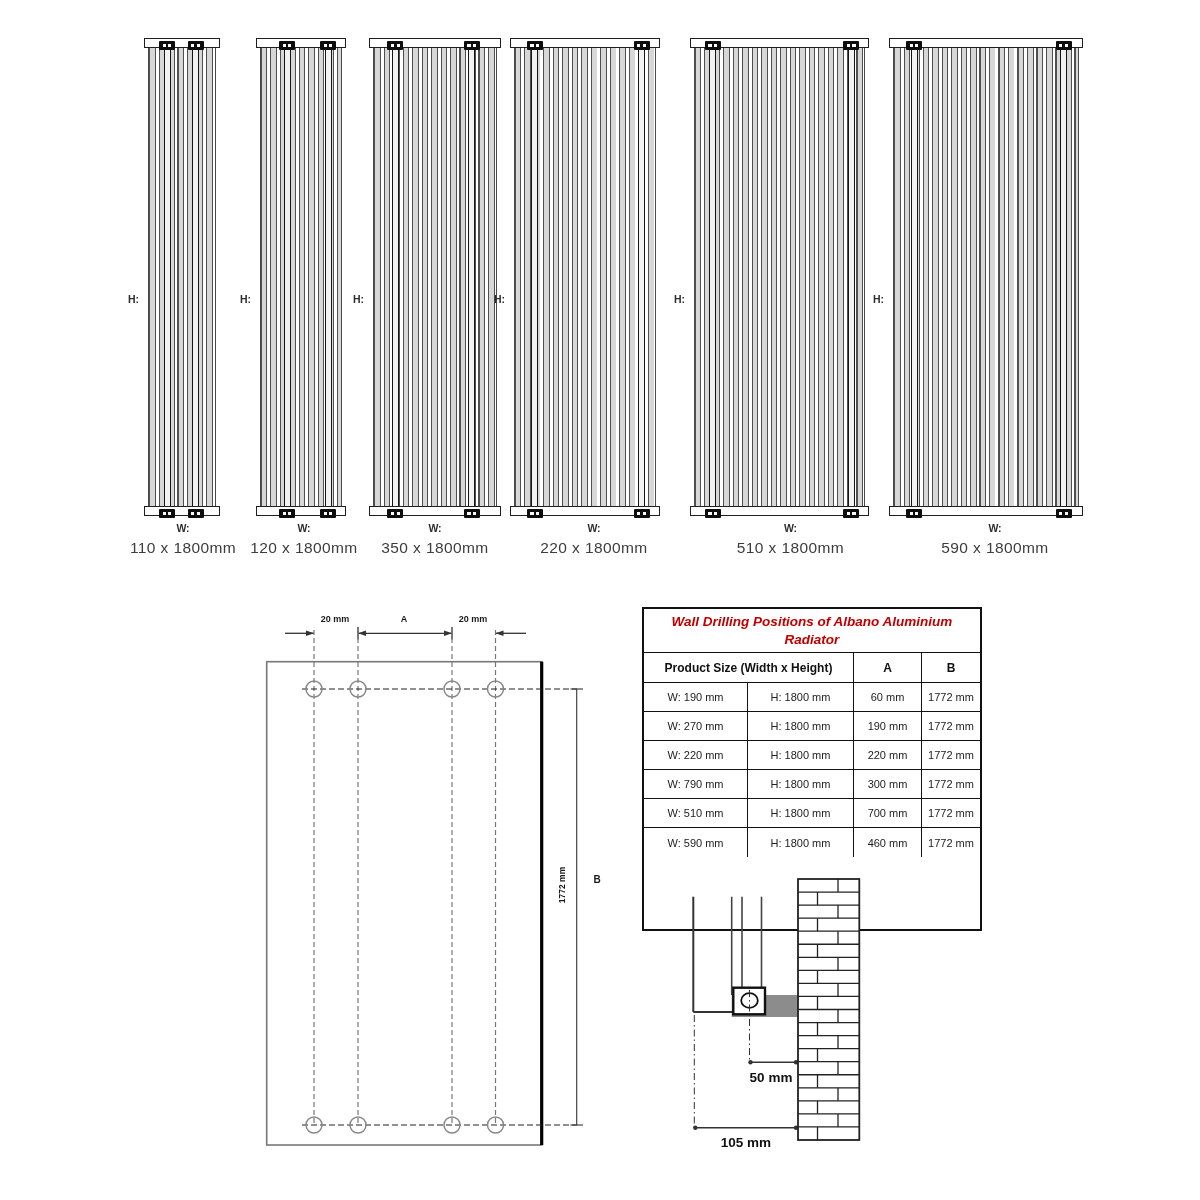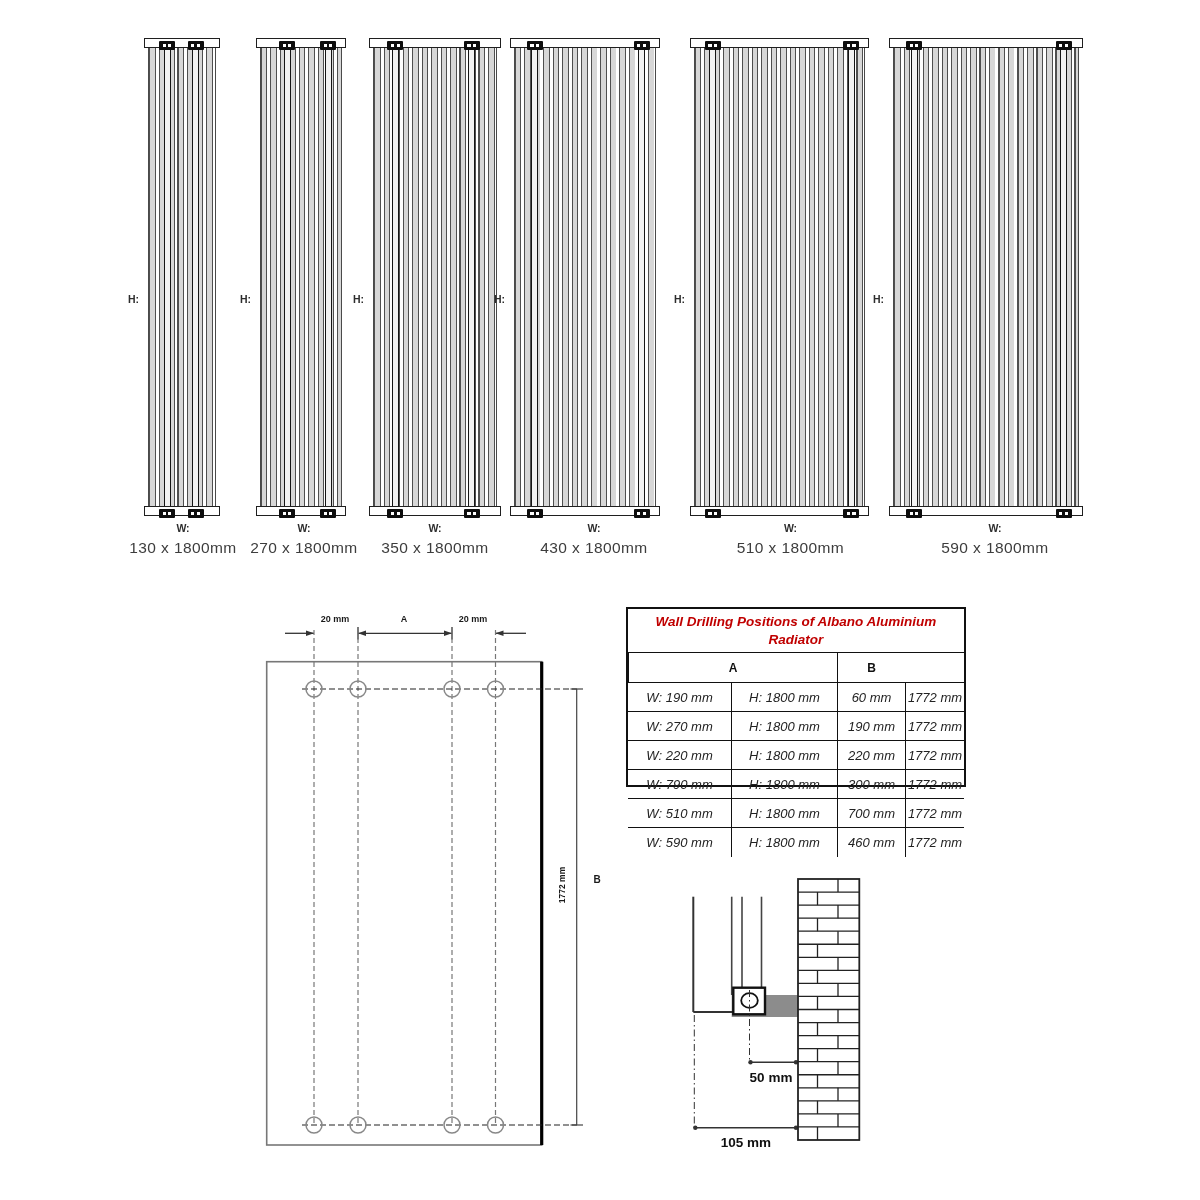--- a/index.html
+++ b/index.html
@@ -28,30 +28,30 @@
   .bracket .dot { width: 3.2px; height: 3px; background: #fff; display: block; }
   .hlabel { position: absolute; right: calc(100% + 5px); top: 255px;
             font-size: 10.5px; font-weight: bold; color: #2d2d2d; }
   .wlabel { position: absolute; top: 484px; left: calc(50% + var(--label-shift, 0px));
             transform: translateX(-50%); font-size: 10.5px; font-weight: bold; color: #2d2d2d; }
   .sizelabel { position: absolute; top: 501px; left: calc(50% + var(--label-shift, 0px));
                transform: translateX(-50%); white-space: nowrap;
                font-size: 15.5px; letter-spacing: 0.4px; color: #3d3d3d; }
 
   
-  .drill-table { position: absolute; left: 626px; top: 607px; width: 340px; height: 180px;
+  .drill-table { position: absolute; left: 642px; top: 607px; width: 340px; height: 324px;
                  border: 2px solid #111; display: flex; flex-direction: column; background: #fff; }
   .dt-title { flex: 0 0 44px; display: flex; align-items: center; justify-content: center;
               text-align: center; padding: 0 26px; border-bottom: 1.5px solid #111;
               font-size: 13.5px; font-weight: bold; font-style: italic; line-height: 1.3;
               color: #c00000; }
   .dt-header { flex: 0 0 30px; display: grid; grid-template-columns: 209px 68px 1fr;
                border-bottom: 1.5px solid #111; font-size: 12px; font-weight: bold; color: #111; }
   .dt-row { flex: 0 0 29px; display: grid; grid-template-columns: 103px 106px 68px 1fr;
-            border-bottom: 1.2px solid #111; font-size: 13px; color: #222; font-style: italic; }
+            border-bottom: 1.2px solid #111; font-size: 11px; color: #222; }
   .dt-row:last-child { border-bottom: none; }
   .dt-cell, .dt-hcell { display: flex; align-items: center; justify-content: center; }
   .bl { border-left: 1.3px solid #111; }
 
   
   svg { position: absolute; overflow: visible; }
   svg text { font-family: "Liberation Sans", sans-serif; fill: #1a1a1a; }
   .dim-small { font-size: 9px; font-weight: bold; }
   .dim-mid  { font-size: 10px; font-weight: bold; }
   .dim-rot  { font-size: 8.5px; font-weight: bold; }
@@ -82,21 +82,21 @@
           <i class="dot"></i>
           <i class="dot"></i>
         </span>
       <span class="bracket" style="left:42.7px;">
           <i class="dot"></i>
           <i class="dot"></i>
         </span>
     </div>
     <span class="hlabel">H:</span>
     <span class="wlabel">W:</span>
-    <span class="sizelabel">130 x 1800mm</span>
+    <span class="sizelabel">110 x 1800mm</span>
   </div>
 
   <div class="radiator" style="left:256px;width:90px;--label-shift:3px;">
     <div class="cap cap-top">
       <span class="bracket" style="left:22px;">
           <i class="dot"></i>
           <i class="dot"></i>
         </span>
       <span class="bracket" style="left:63px;">
           <i class="dot"></i>
@@ -112,21 +112,21 @@
           <i class="dot"></i>
           <i class="dot"></i>
         </span>
       <span class="bracket" style="left:63px;">
           <i class="dot"></i>
           <i class="dot"></i>
         </span>
     </div>
     <span class="hlabel">H:</span>
     <span class="wlabel">W:</span>
-    <span class="sizelabel">270 x 1800mm</span>
+    <span class="sizelabel">120 x 1800mm</span>
   </div>
 
   <div class="radiator" style="left:369px;width:132px;--label-shift:0px;">
     <div class="cap cap-top">
       <span class="bracket" style="left:17.3px;">
           <i class="dot"></i>
           <i class="dot"></i>
         </span>
       <span class="bracket" style="left:93.8px;">
           <i class="dot"></i>
@@ -172,21 +172,21 @@
           <i class="dot"></i>
           <i class="dot"></i>
         </span>
       <span class="bracket" style="left:122.5px;">
           <i class="dot"></i>
           <i class="dot"></i>
         </span>
     </div>
     <span class="hlabel">H:</span>
     <span class="wlabel">W:</span>
-    <span class="sizelabel">430 x 1800mm</span>
+    <span class="sizelabel">220 x 1800mm</span>
   </div>
 
   <div class="radiator" style="left:690px;width:179px;--label-shift:11px;">
     <div class="cap cap-top">
       <span class="bracket" style="left:13.8px;">
           <i class="dot"></i>
           <i class="dot"></i>
         </span>
       <span class="bracket" style="left:152.2px;">
           <i class="dot"></i>
@@ -293,20 +293,21 @@
       <line x1="570.5" y1="689" x2="583" y2="689"></line>
       <line x1="570.5" y1="1125" x2="583" y2="1125"></line>
     </g>
     <text class="dim-rot" x="562" y="888" text-anchor="middle" transform="rotate(-90 562 885)">1772 mm</text>
     <text class="dim-mid" x="597" y="883" text-anchor="middle">B</text>
   </svg>
 
   <div class="drill-table">
     <div class="dt-title" style="color: rgb(192, 0, 0);">Wall Drilling Positions of Albano Aluminium Radiator</div>
     <div class="dt-header">
+      <div class="dt-hcell">Product Size (Width x Height)</div>
       <div class="dt-hcell bl">A</div>
       <div class="dt-hcell bl">B</div>
     </div>
     <div class="dt-row">
       <div class="dt-cell">W: 190 mm</div>
       <div class="dt-cell bl">H: 1800 mm</div>
       <div class="dt-cell bl">60 mm</div>
       <div class="dt-cell bl">1772 mm</div>
     </div>
     <div class="dt-row">

